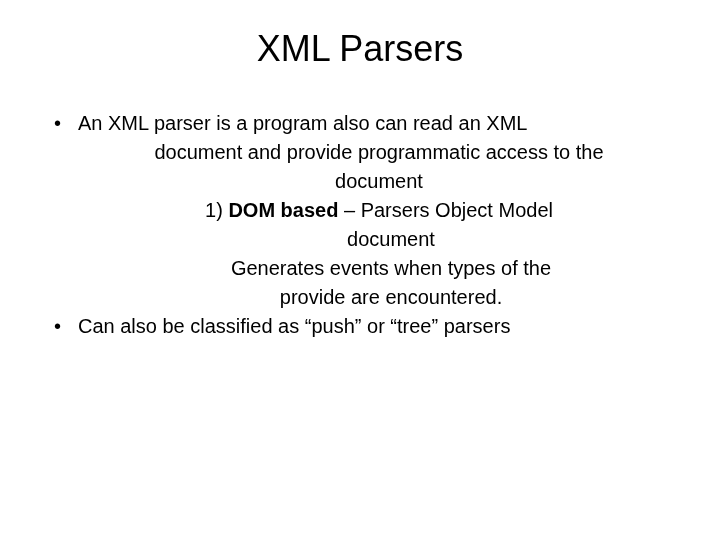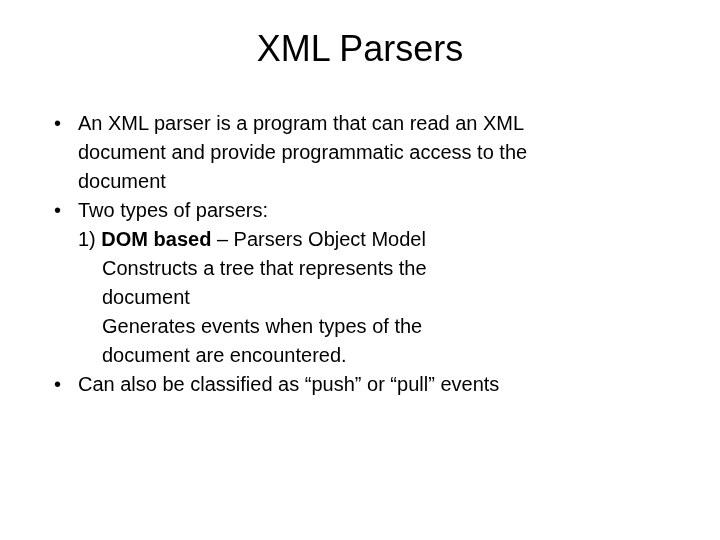--- a/index.html
+++ b/index.html
@@ -37,54 +37,51 @@
     }
     .bullet-item::before {
       content: "•";
       position: absolute;
       left: 14px;
       top: 0;
     }
     .sub-line {
       padding-left: 38px;
       margin-bottom: 2px;
+      text-align: center;
     }
     .sub-line.numbered {
       padding-left: 38px;
     }
     .sub-line.indent {
       padding-left: 62px;
     }
     .bold {
       font-weight: bold;
     }
   </style>
 </head>
 <body>
 
 <h1 class="slide-title">XML Parsers</h1>
 
 <div class="content">
   <ul class="bullet-list">
 
     <li class="bullet-item">
-      <span>An XML parser is a program that can read an XML</span>
+      <span>An XML parser is a program also can read an XML</span>
     </li>
     <div class="sub-line">document and provide programmatic access to the</div>
     <div class="sub-line">document</div>
 
-    <li class="bullet-item">
-      <span>Two types of parsers:</span>
-    </li>
     <div class="sub-line numbered">
       <span>1) </span><span class="bold">DOM based</span><span> – Parsers Object Model</span>
     </div>
-    <div class="sub-line indent">Constructs a tree that represents the</div>
     <div class="sub-line indent">document</div>
     <div class="sub-line indent">Generates events when types of the</div>
-    <div class="sub-line indent">document are encountered.</div>
+    <div class="sub-line indent">provide are encountered.</div>
 
     <li class="bullet-item">
-      <span>Can also be classified as “push” or “pull” events</span>
+      <span>Can also be classified as “push” or “tree” parsers</span>
     </li>
 
   </ul>
 </div>
 
 </body></html>

